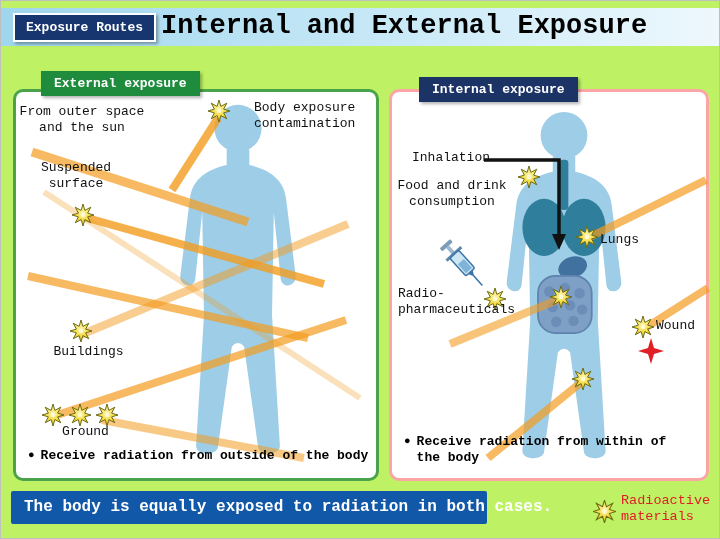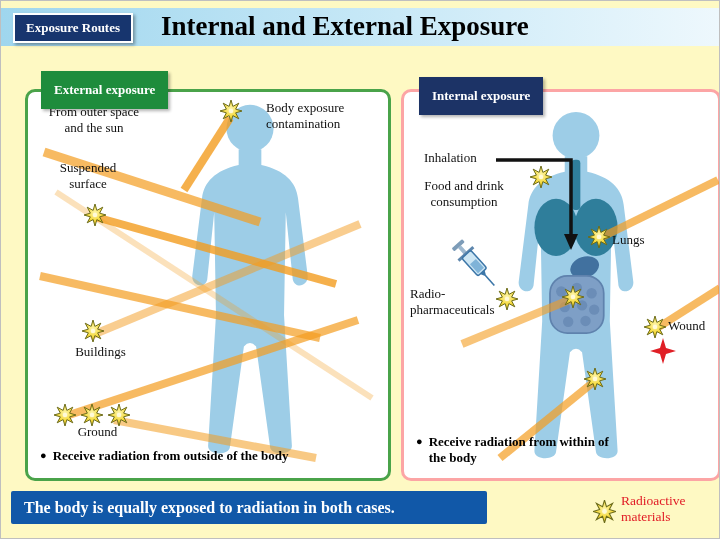--- a/index.html
+++ b/index.html
@@ -1,46 +1,46 @@
 <!DOCTYPE html>
 <html><head>
 <meta charset="utf-8">
 <style>
   * { margin:0; padding:0; box-sizing:border-box; }
   body { background:#e9e9e9; font-family:"Liberation Sans", sans-serif; }
   .page {
-    position:relative; width:720px; height:539px; background:#fef9c3;
+    position:relative; width:720px; height:539px; background:#bef264;
     border:1px solid #bfbfbf; overflow:hidden;
-    font-family:Liberation Serif, serif;
+    font-family:Liberation Mono, monospace;
   }
   
   .header-band {
     position:absolute; left:0; top:7px; width:720px; height:38px;
     background:linear-gradient(90deg,#9fd6ee 0%,#c9e9f7 55%,#eef8fd 100%);
   }
   .badge {
     position:absolute; left:12px; top:12px; z-index:3;
     background:#17356e; color:#fff; font-weight:bold; font-size:13px;
     padding:5px 11px; border:2px solid #fff;
     box-shadow:2px 2px 3px rgba(0,0,0,.35);
     white-space:nowrap;
   }
   .title {
     position:absolute; left:160px; top:10px; z-index:2;
     font-size:27px; font-weight:bold; color:#000; white-space:nowrap;
   }
   
-  .panel { position:absolute; background:#fff;margin-left:12px; }
+  .panel { position:absolute; background:#fff; }
   .panel-ext { left:12px; top:88px; width:366px; height:392px;
     border:3px solid #4aa34a; border-radius:10px; }
   .panel-int { left:388px; top:88px; width:320px; height:392px;
     border:3px solid #fca5a5; border-radius:10px; }
   .panel-header {
     position:absolute; z-index:5; color:#fff; font-weight:bold; font-size:13px;
-    padding:11px 13px; box-shadow:2px 2px 3px rgba(0,0,0,.3); white-space:nowrap;
+    padding:5px 13px; box-shadow:2px 2px 3px rgba(0,0,0,.3); white-space:nowrap;
   }
   .ext-header { left:40px; top:70px; background:#1e8c3c; }
   .int-header { left:418px; top:76px; background:#1c3366; }
 
   .panel .lbl {
     position:absolute; font-size:13px; color:#111; line-height:1.2;
     white-space:pre-line; z-index:4;
   }
   .center { text-align:center; }
   .bullet-row {

